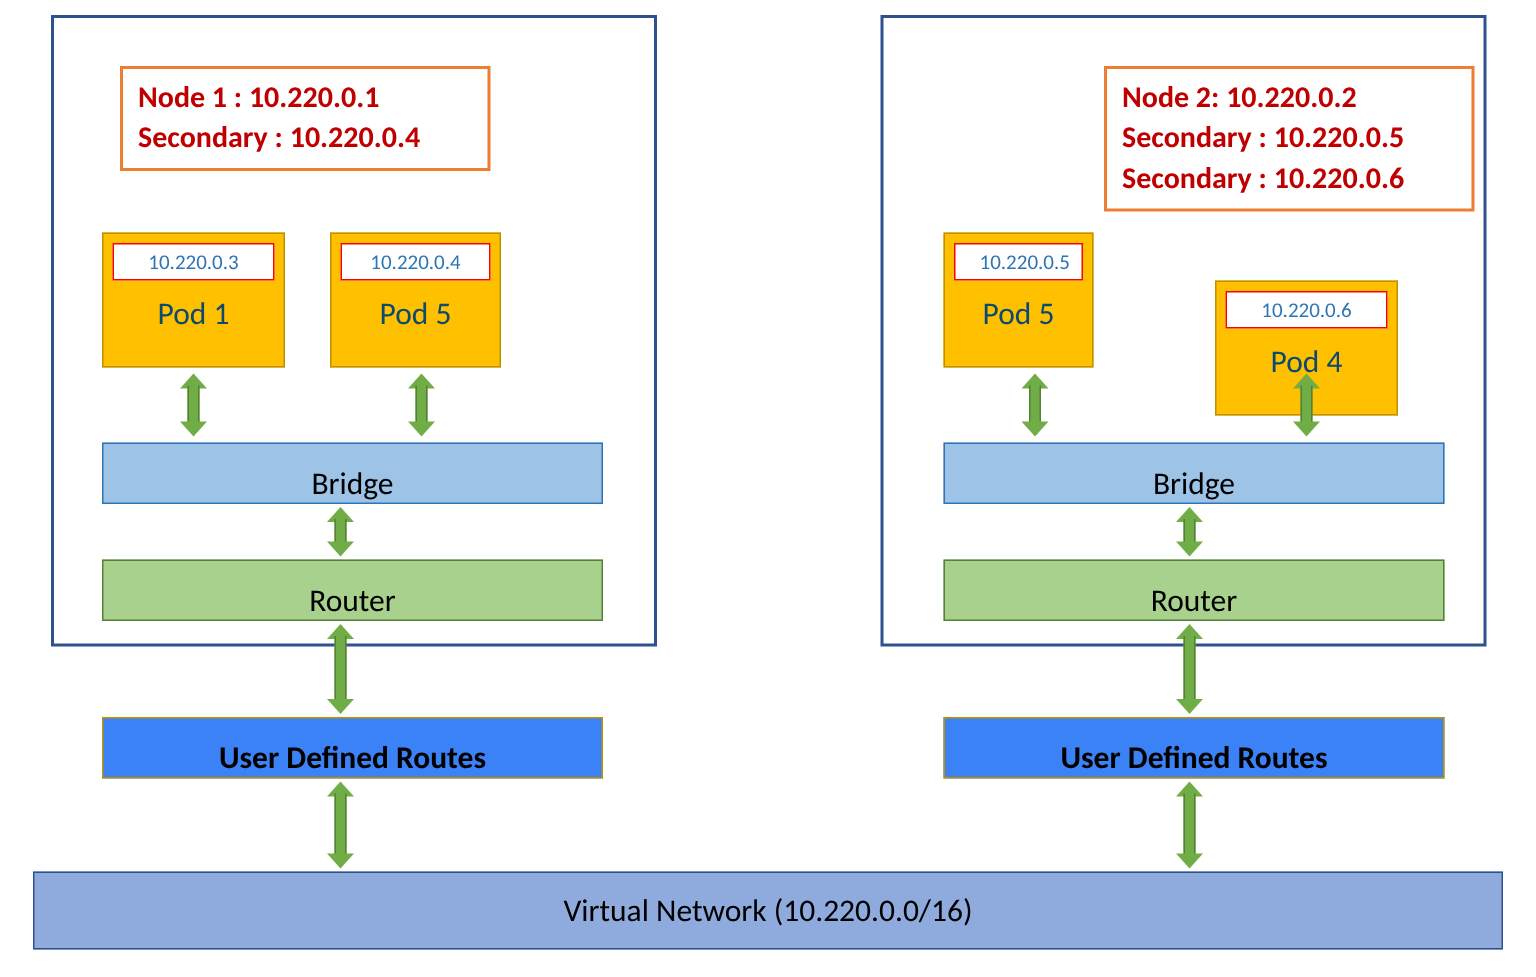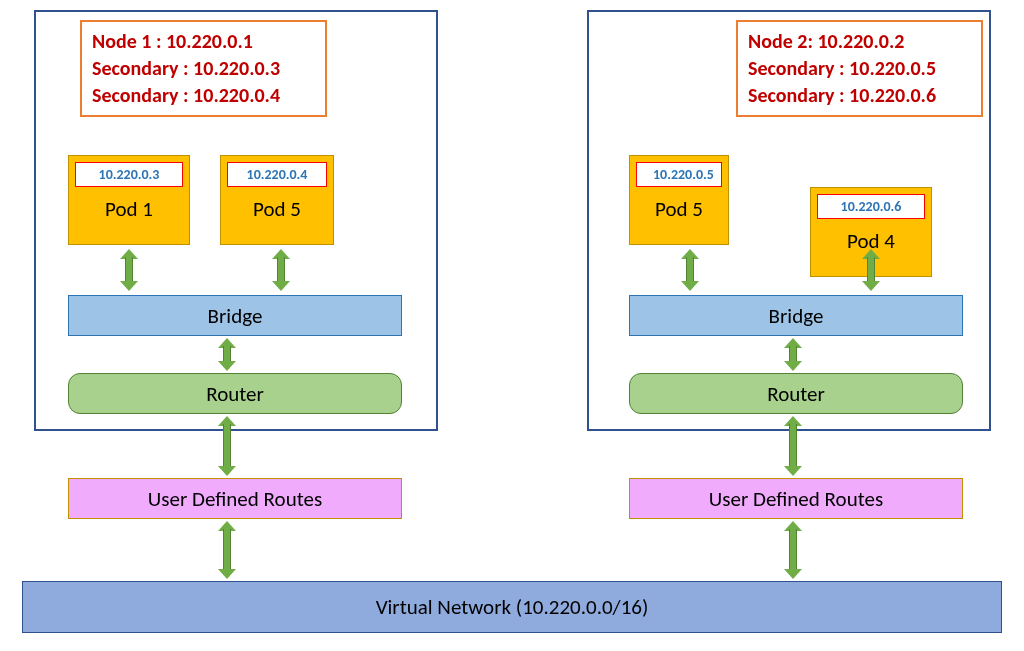--- a/index.html
+++ b/index.html
@@ -23,65 +23,66 @@
   
   .node-info {
     position: absolute;
     border: 2px solid #ed7d31;
     background: #fff;
     padding: 6px 10px;
     color: #c00000;
     font-weight: 600;
     font-size: 20px;
     line-height: 1.35;
+    margin-top: 24px;
   }
 
   
   .pod {
     position: absolute;
     background: #ffc000;
     border: 1px solid #bf9000;
   }
   .pod .ip {
     position: absolute;
     top: 6px;
     left: 6px;
     right: 6px;
     border: 1px solid #ff0000;
     background: #fff;
     color: #2e75b6;
-    font-weight: 700;
+    font-weight: 400;
     font-size: 14px;
     text-align: center;
     padding: 3px 16px;
   }
   .pod .pod-label {
     position: absolute;
     bottom: 22px;
     left: 0;
     right: 0;
     text-align: center;
-    color: #000000;
+    color: #0c4a6e;
     font-size: 21px;
   }
 
   
   .bar {
     position: absolute;
     border: 1px solid #888;
     text-align: center;
     color: #000;
     font-size: 21px;
     display: flex;
-    align-items: center;
+    align-items: flex-end;
     justify-content: center;
   }
   .bar.bridge { background: #9dc3e6; border-color: #2e75b6; }
-  .bar.router { background: #a9d18e; border-color: #548235; border-radius: 12px; }
-  .bar.udr    { background: #f0abfc; border-color: #bf9000; }
+  .bar.router { background: #a9d18e; border-color: #548235; }
+  .bar.udr    { background: #3b82f6; border-color: #bf9000; font-weight: bold; }
 
   
   .vnet {
     position: absolute;
     background: #8faadc;
     border: 1px solid #2f528f;
     text-align: center;
     color: #000;
     font-size: 21px;
     display: flex;
@@ -116,21 +117,20 @@
 </style>
 </head>
 <body>
 
 <div class="canvas">
 
   <div class="node-box" style="left:34px; top:10px; width:404px; height:421px;"></div>
 
   <div class="node-info" style="left:80px; top:20px; width:247px;">
     <div>Node 1 : 10.220.0.1</div>
-    <div>Secondary : 10.220.0.3</div>
     <div>Secondary : 10.220.0.4</div>
   </div>
 
   <div class="pod" style="left:68px; top:155px; width:122px; height:90px;">
     <div class="ip">10.220.0.3</div>
     <div class="pod-label">Pod 1</div>
   </div>
   <div class="pod" style="left:220px; top:155px; width:114px; height:90px;">
     <div class="ip">10.220.0.4</div>
     <div class="pod-label">Pod 5</div>

